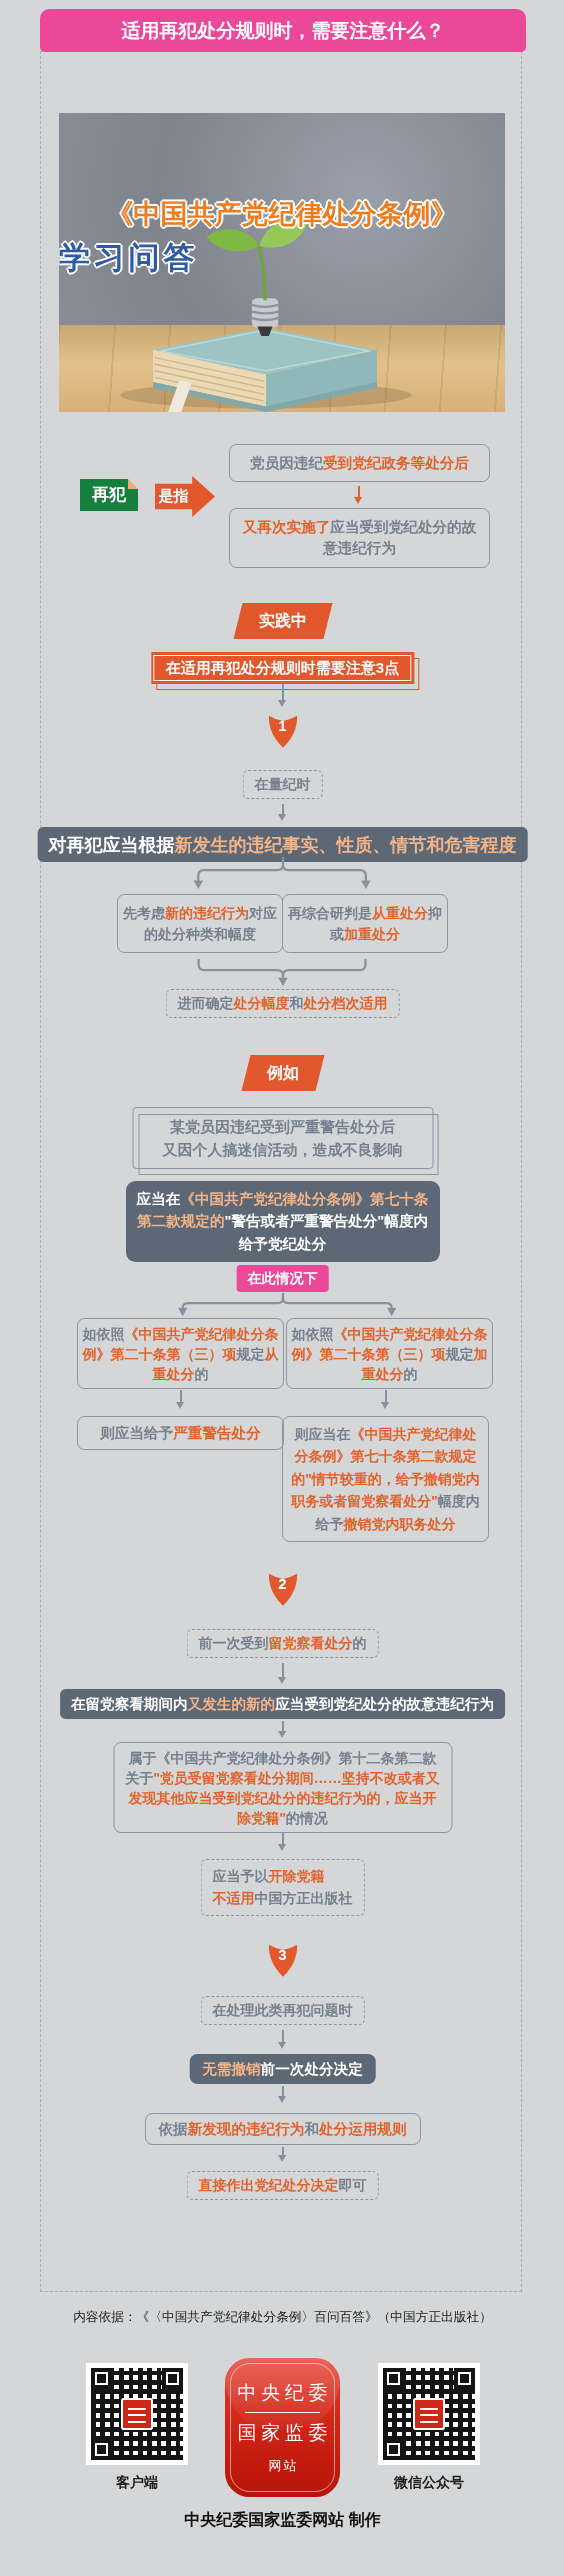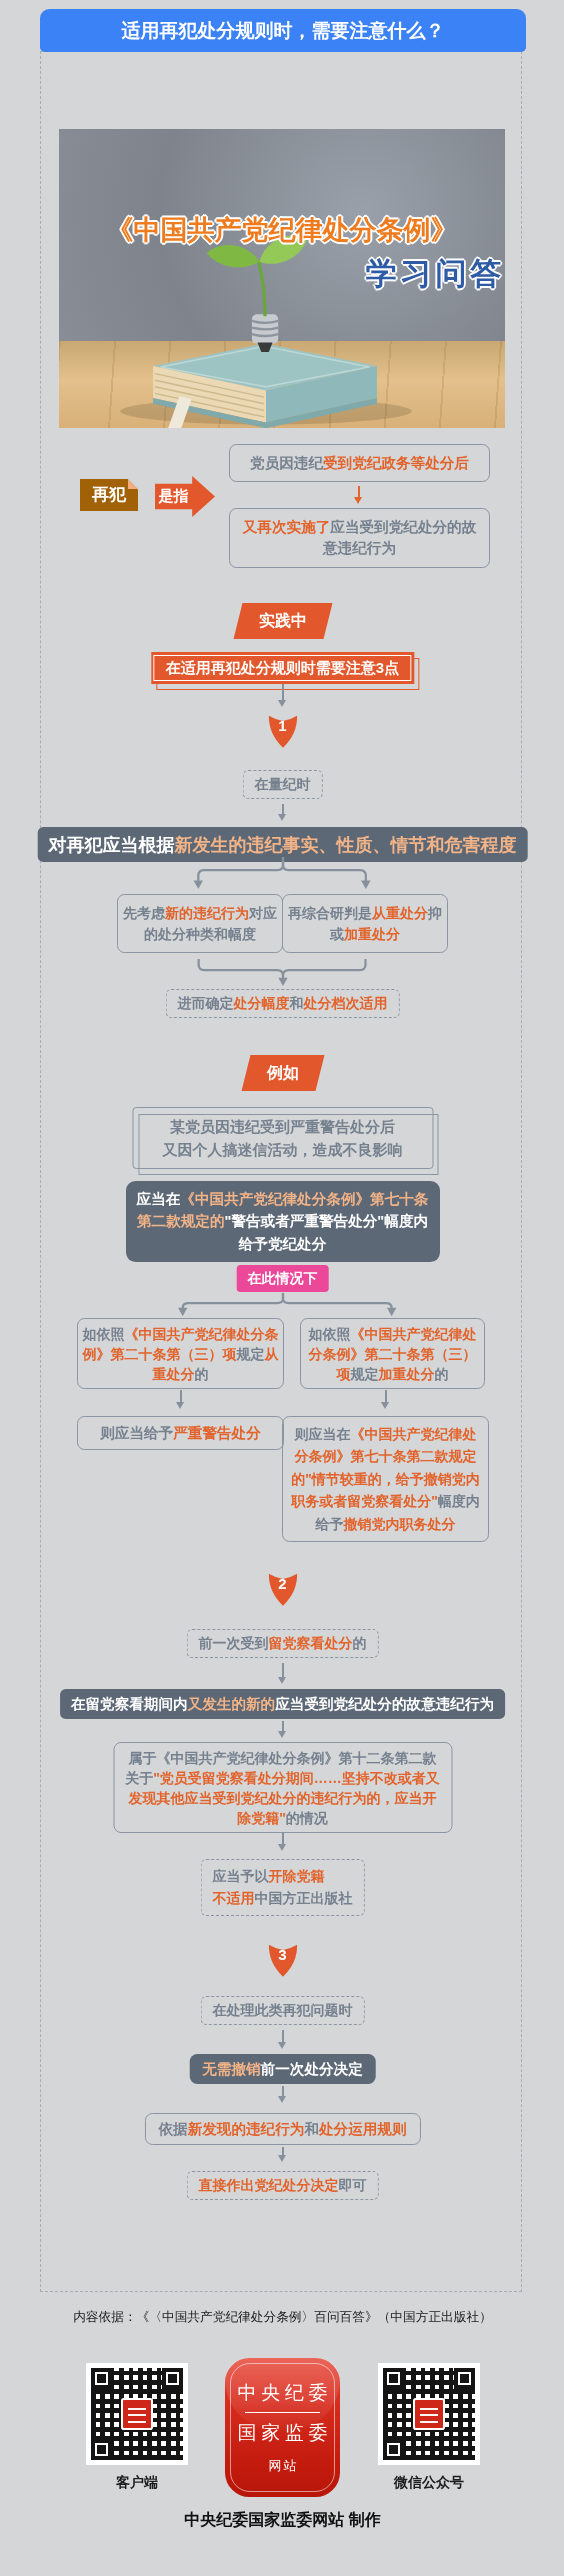--- a/index.html
+++ b/index.html
@@ -3,55 +3,55 @@
 <meta charset="utf-8">
 <style>
   html,body{margin:0;padding:0;}
   .page{position:relative;width:565px;height:2576px;background:#d5d6d7;
         font-family:"Liberation Sans","DejaVu Sans",sans-serif;overflow:hidden;}
   .cx{left:50%;transform:translateX(-50%);}
   .nowrap{white-space:nowrap;}
 
   
   .title-bar{position:absolute;top:9.4px;left:40px;width:486px;height:43px;line-height:43px;
-    background:#3b82f6;color:#fff;font-size:19px;font-weight:bold;text-align:center;
+    background:#ec4899;color:#fff;font-size:19px;font-weight:bold;text-align:center;
     border-radius:9.4px 9.4px 4.7px 4.7px;z-index:3;}
   .frame{position:absolute;top:51px;left:40px;width:480px;height:2239px;
     border:1.9px dashed #a6adb7;z-index:0;}
 
   
   .hero{position:absolute;top:113px;left:59px;width:446px;height:299px;overflow:hidden;z-index:1;
-    background:radial-gradient(circle at 68% 28%, #9aa0a9 0%, #7e838c 55%, #8d9199 100%);margin-top:16px;}
+    background:radial-gradient(circle at 68% 28%, #9aa0a9 0%, #7e838c 55%, #8d9199 100%);}
   .hero .table{position:absolute;left:0;right:0;bottom:0;height:87px;
     background:linear-gradient(180deg,#c9a873 0%,#e3c08c 45%,#d8b078 100%);}
   .hero .table::after{content:"";position:absolute;inset:0;
     background:repeating-linear-gradient(94deg,rgba(150,110,60,.22) 0 1.9px,transparent 1.9px 55px);}
   .hero svg{position:absolute;inset:0;}
   .hero-t1{position:absolute;top:83px;width:100%;text-align:center;color:#ef7b1f;
     font-size:27px;font-weight:bold;letter-spacing:0px;
     text-shadow:-1.9px 0 0 #fff,1.9px 0 0 #fff,0 -1.9px 0 #fff,0 1.9px 0 #fff,-0.9px -0.9px 0 #fff,0.9px 0.9px 0 #fff,-0.9px 0.9px 0 #fff,0.9px -0.9px 0 #fff;}
-  .hero-t2{position:absolute;top:124px;width:100%;text-align:right;color:#2e5ba6;
+  .hero-t2{position:absolute;top:124px;width:100%;text-align:left;color:#2e5ba6;
     font-size:31px;font-weight:bold;letter-spacing:3.8px;
     text-shadow:-1.9px 0 0 #fff,1.9px 0 0 #fff,0 -1.9px 0 #fff,0 1.9px 0 #fff,-0.9px -0.9px 0 #fff,0.9px 0.9px 0 #fff,-0.9px 0.9px 0 #fff,0.9px -0.9px 0 #fff;}
 
   
   .sbox{position:absolute;box-sizing:border-box;border:1.9px solid #8b95a3;border-radius:7.5px;
     text-align:center;font-weight:bold;color:#76818f;background:transparent;}
   .dbox{position:absolute;box-sizing:border-box;border:1.9px dashed #8b95a3;border-radius:5.6px;
     text-align:left;font-weight:bold;color:#76818f;padding:4.7px 11.3px;font-size:14px;}
   .darkbox{position:absolute;box-sizing:border-box;background:#5d6877;border-radius:5.6px;
     color:#fff;font-weight:bold;text-align:center;}
   .tone-gray{color:#76818f;}
   .tone-orange{color:#e2632b;}
   .tone-white{color:#fff;}
   .tone-lightorange{color:#f2b387;}
 
   
   .dtag{position:absolute;top:479px;left:80px;width:58px;height:32px;line-height:32px;
-    background:#a16207;color:#fff;font-size:17px;font-weight:bold;text-align:center;
+    background:#15803d;color:#fff;font-size:17px;font-weight:bold;text-align:center;
     clip-path:polygon(0 0,calc(100% - 10.4px) 0,100% 10.4px,100% 100%,0 100%);}
   .dtag .fold{position:absolute;top:0;right:0;width:0;height:0;
     border-left:10.4px solid #f4ae7c;border-top:10.4px solid transparent;transform:translateY(0);}
   
   .atag{position:absolute;top:476px;left:155px;width:60px;height:41px;background:#e2572b;
     clip-path:polygon(0 19%,62% 19%,62% 0,100% 50%,62% 100%,62% 81%,0 81%);
     color:#fff;font-size:15px;font-weight:bold;}
   .atag span{position:absolute;left:0;top:0;width:62%;height:100%;display:flex;
     align-items:center;justify-content:center;}
 
@@ -201,21 +201,21 @@
   <div class="darkbox cx" style="top:1181px;width:314px;padding:6.6px 9.4px;font-size:14.6px;line-height:22.6px;border-radius:9.4px;"><span class="tone-white">应当在</span><span class="tone-lightorange">《中国共产党纪律处分条例》第七十条第二款规定的</span><span class="tone-white">"警告或者严重警告处分"</span><span class="tone-white">幅度内给予党纪处分</span></div>
 
   <div class="otag" style="top:1265px;">在此情况下</div>
   <svg class="splitsvg" style="top:1292px;" width="433" height="26" viewBox="0 0 460 28">
     <path d="M230 1 V7 Q230 12 224 12 H128 Q122 12 122 17 V18" fill="none" stroke="#87919e" stroke-width="2.4"></path>
     <path d="M230 1 V7 Q230 12 236 12 H341 Q347 12 347 17 V18" fill="none" stroke="#87919e" stroke-width="2.4"></path>
     <path d="M117 17 L127 17 L122 26 Z" fill="#87919e"></path>
     <path d="M342 17 L352 17 L347 26 Z" fill="#87919e"></path>
   </svg>
   <div class="sbox" style="top:1318px;left:77px;width:207px;padding:4.7px 3.8px;font-size:14px;line-height:20px;"><span class="tone-gray">如依照</span><span class="tone-orange">《中国共产党纪律处分条例》第二十条第（三）项</span><span class="tone-gray">规定</span><span class="tone-orange">从重处分</span><span class="tone-gray">的</span></div>
-  <div class="sbox" style="top:1318px;left:300px;width:185px;padding:4.7px 3.8px;font-size:14px;line-height:20px;"><span class="tone-gray">如依照</span><span class="tone-orange">《中国共产党纪律处分条例》第二十条第（三）项</span><span class="tone-gray">规定</span><span class="tone-orange">加重处分</span><span class="tone-gray">的</span></div>
+  <div class="sbox" style="top:1318px;left:286px;width:207px;padding:4.7px 3.8px;font-size:14px;line-height:20px;"><span class="tone-gray">如依照</span><span class="tone-orange">《中国共产党纪律处分条例》第二十条第（三）项</span><span class="tone-gray">规定</span><span class="tone-orange">加重处分</span><span class="tone-gray">的</span></div>
   <div class="conn" style="left:180px;top:1390px;height:15px;"></div>
   <div class="conn" style="left:385px;top:1390px;height:15px;"></div>
   <div class="sbox" style="top:1416px;left:77px;width:207px;padding:6.6px 3.8px;font-size:14.6px;"><span class="tone-gray">则应当给予</span><span class="tone-orange">严重警告处分</span></div>
   <div class="sbox" style="top:1416px;left:282px;width:207px;padding:5.6px 7.5px;font-size:14px;line-height:22.6px;"><span class="tone-gray">则应当在</span><span class="tone-orange">《中国共产党纪律处分条例》第七十条第二款规定的</span><span class="tone-orange">"情节较重的，给予撤销党内职务或者留党察看处分"</span><span class="tone-gray">幅度内给予</span><span class="tone-orange">撤销党内职务处分</span></div>
 
   <div class="shield" style="top:1570px;">
     <svg viewBox="0 0 34 40">
         <path d="M2 4 Q9.5 8.5 17 9.5 Q24.5 8.5 32 4 Q32.5 23 17 38 Q1.5 23 2 4 Z" fill="#e2572b"></path>
       </svg>
     <span class="num">2</span>

